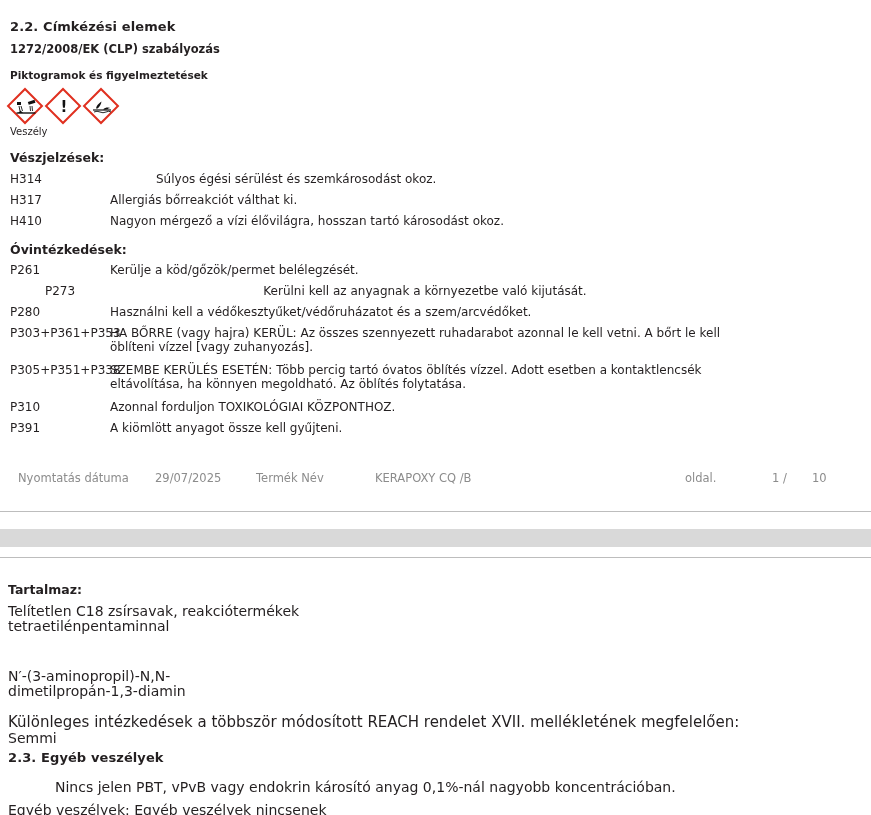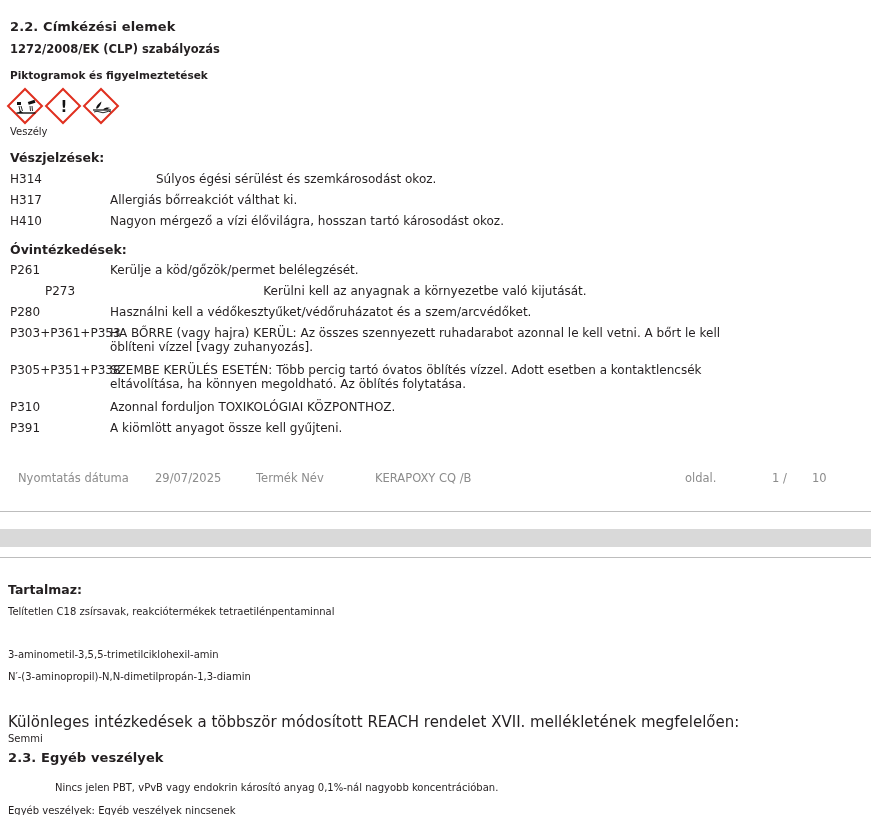--- a/index.html
+++ b/index.html
@@ -114,21 +114,21 @@
     left: 0;
     width: 871px;
     height: 1px;
     background: #bdbdbd;
   }
   .contains-title {
     font-weight: bold;
     font-size: 12.5px;
   }
   .body-text {
-    font-size: 10px;
+    font-size: 14px;
     line-height: 15px;
   }
   .abs { position: absolute; }
 </style>
 </head>
 <body>
 
 <div class="page">
 
   <div class="abs sec-title" style="left:10px; top:2px;">2.2. Címkézési elemek</div>
@@ -238,21 +238,20 @@
   </div>
 
   <div class="thin-rule" style="top:494px;"></div>
   <div class="divider-band" style="top:512px;"></div>
   <div class="thin-rule" style="top:540px;"></div>
 
   <div class="abs contains-title" style="left:8px; top:565px;">Tartalmaz:</div>
 
   <div class="abs body-text" style="left:8px; top:587px; width:330px;">Telítetlen C18 zsírsavak, reakciótermékek tetraetilénpentaminnal</div>
 
-  <div class="abs body-text" style="left:8px; top:630px; width:400px;">3-aminometil-3,5,5-trimetilciklohexil-amin</div>
 
   <div class="abs body-text" style="left:8px; top:652px; width:250px;">N′-(3-aminopropil)-N,N-dimetilpropán-1,3-diamin</div>
 
   <div class="abs" style="left:8px; top:696px; width:850px; font-weight:normal; font-size:15px;">Különleges intézkedések a többször módosított REACH rendelet XVII. mellékletének megfelelően:</div>
 
   <div class="abs body-text" style="left:8px; top:714px;">Semmi</div>
 
   <div class="abs sec-title" style="left:8px; top:733px;">2.3. Egyéb veszélyek</div>
 
   <div class="abs body-text" style="left:55px; top:763px; width:800px;">Nincs jelen PBT, vPvB vagy endokrin károsító anyag 0,1%-nál nagyobb koncentrációban.</div>

